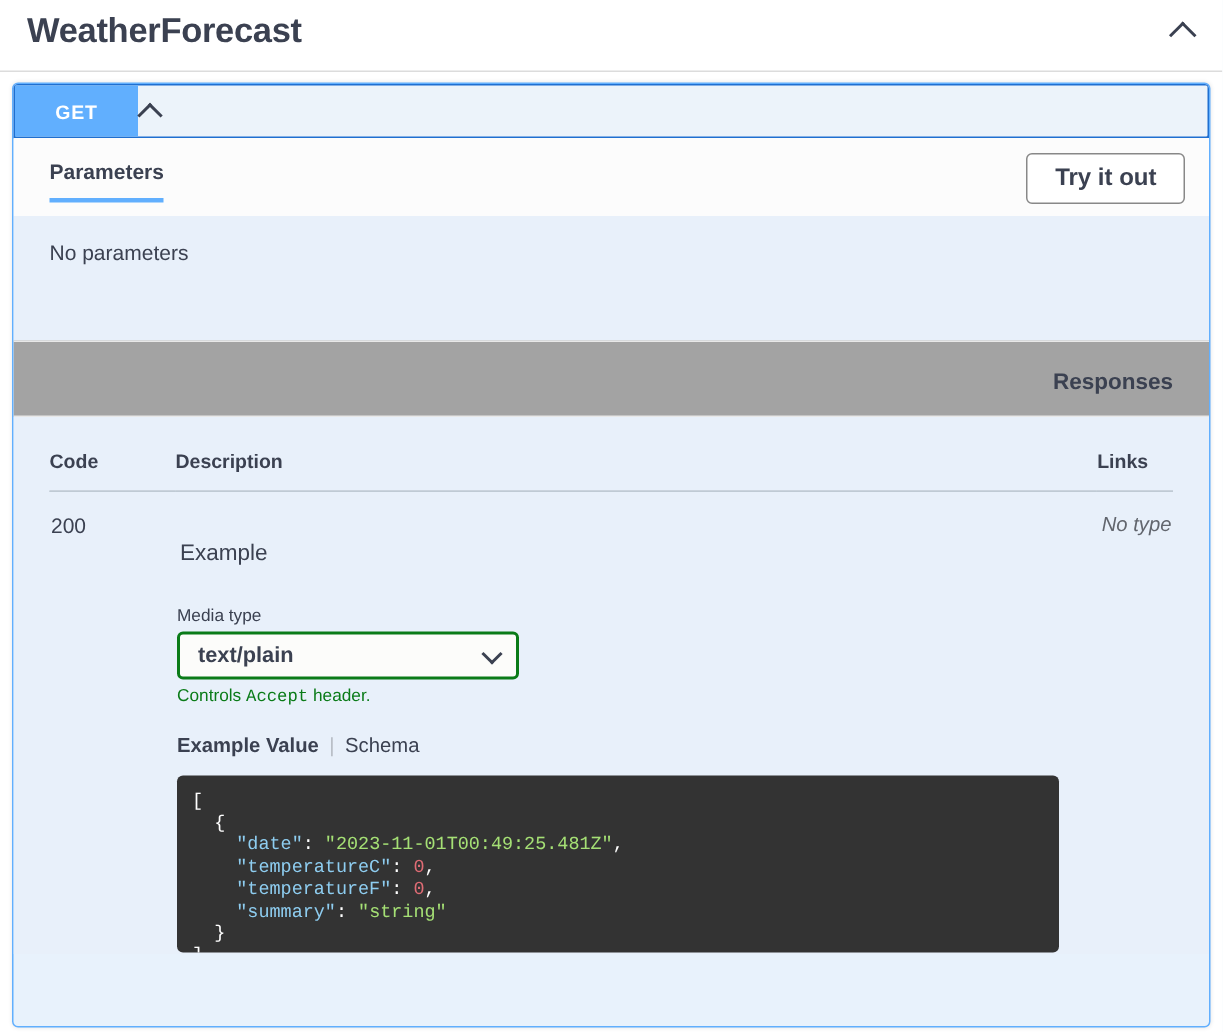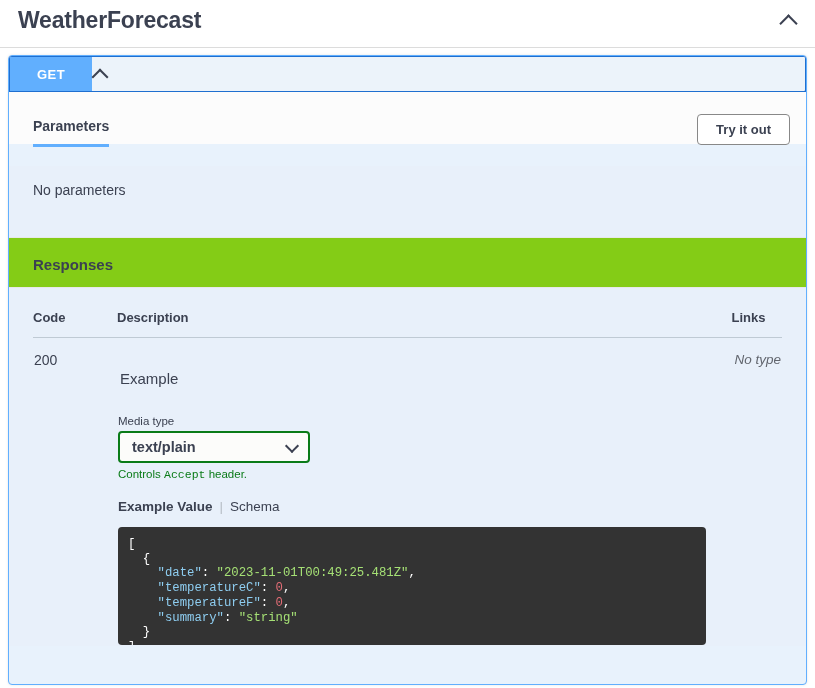--- a/index.html
+++ b/index.html
@@ -81,62 +81,62 @@
     font-weight: bold;
     color: #3b4151;
   }
   .op-arrow {
     display: flex; align-items: center; padding-right: 12px;
   }
 
   
   .section-head {
     background: #fcfcfc;
-    padding: 26px 16px 0 24px;
+    padding: 14px 16px 0 24px;
     height: 52px;
   }
   .tabs-row {
     display: flex; align-items: flex-start; justify-content: space-between;
   }
   .tab-parameters {
     font-size: 14px; font-weight: bold; color: #3b4151;
     padding-bottom: 10px;
     border-bottom: 3px solid #61affe;
     display: inline-block;
   }
   .tryitout {
-    font-size: 13px;
+    font-size: 16px;
     font-weight: bold;
     color: #3b4151;
     background: #fff;
     border: 1px solid #888;
     border-radius: 4px;
     padding: 7px 18px;
     cursor: pointer;
     margin-top: -4px;
     margin-left: 24px;
   }
   .band-blue { background: #e8f0fa; }
 
   .no-params {
     padding: 16px 24px 0 24px;
     font-size: 14px;
     color: #3b4151;
-    height: 71px;
-    margin-top: 22px;
+    height: 83px;
   }
 
   .responses-head {
     padding: 18px 24px 14px 24px;
     font-size: 15px;
     font-weight: bold;
     color: #3b4151;
     border-top: 1px solid #e8e8e8;
     border-bottom: 1px solid #e8e8e8;
-    background:#84cc16;
+    background:#a3a3a3;
+    text-align:right;
   }
 
   
   .resp-wrap { padding: 22px 24px 0 24px; background:#e8f0fa; }
   table.resp { width: 100%; border-collapse: collapse; }
   table.resp th {
     text-align: left;
     font-size: 13px;
     font-weight: bold;
     color: #3b4151;
@@ -164,21 +164,21 @@
     padding-left: 2px;
   }
 
   .media-label {
     font-size: 11.5px;
     color: #3b4151;
     margin-top: 28px;
     margin-bottom: 4px;
   }
   .media-select {
-    width: 192px;
+    width: 228px;
     height: 32px;
     border: 2px solid #0a7b18;
     border-radius: 4px;
     background: #fcfcfa;
     display: flex; align-items: center; justify-content: space-between;
     padding: 0 10px 0 12px;
     cursor: pointer;
   }
   .media-select span.val {
     font-size: 14.5px; font-weight: bold; color: #3b4151;

